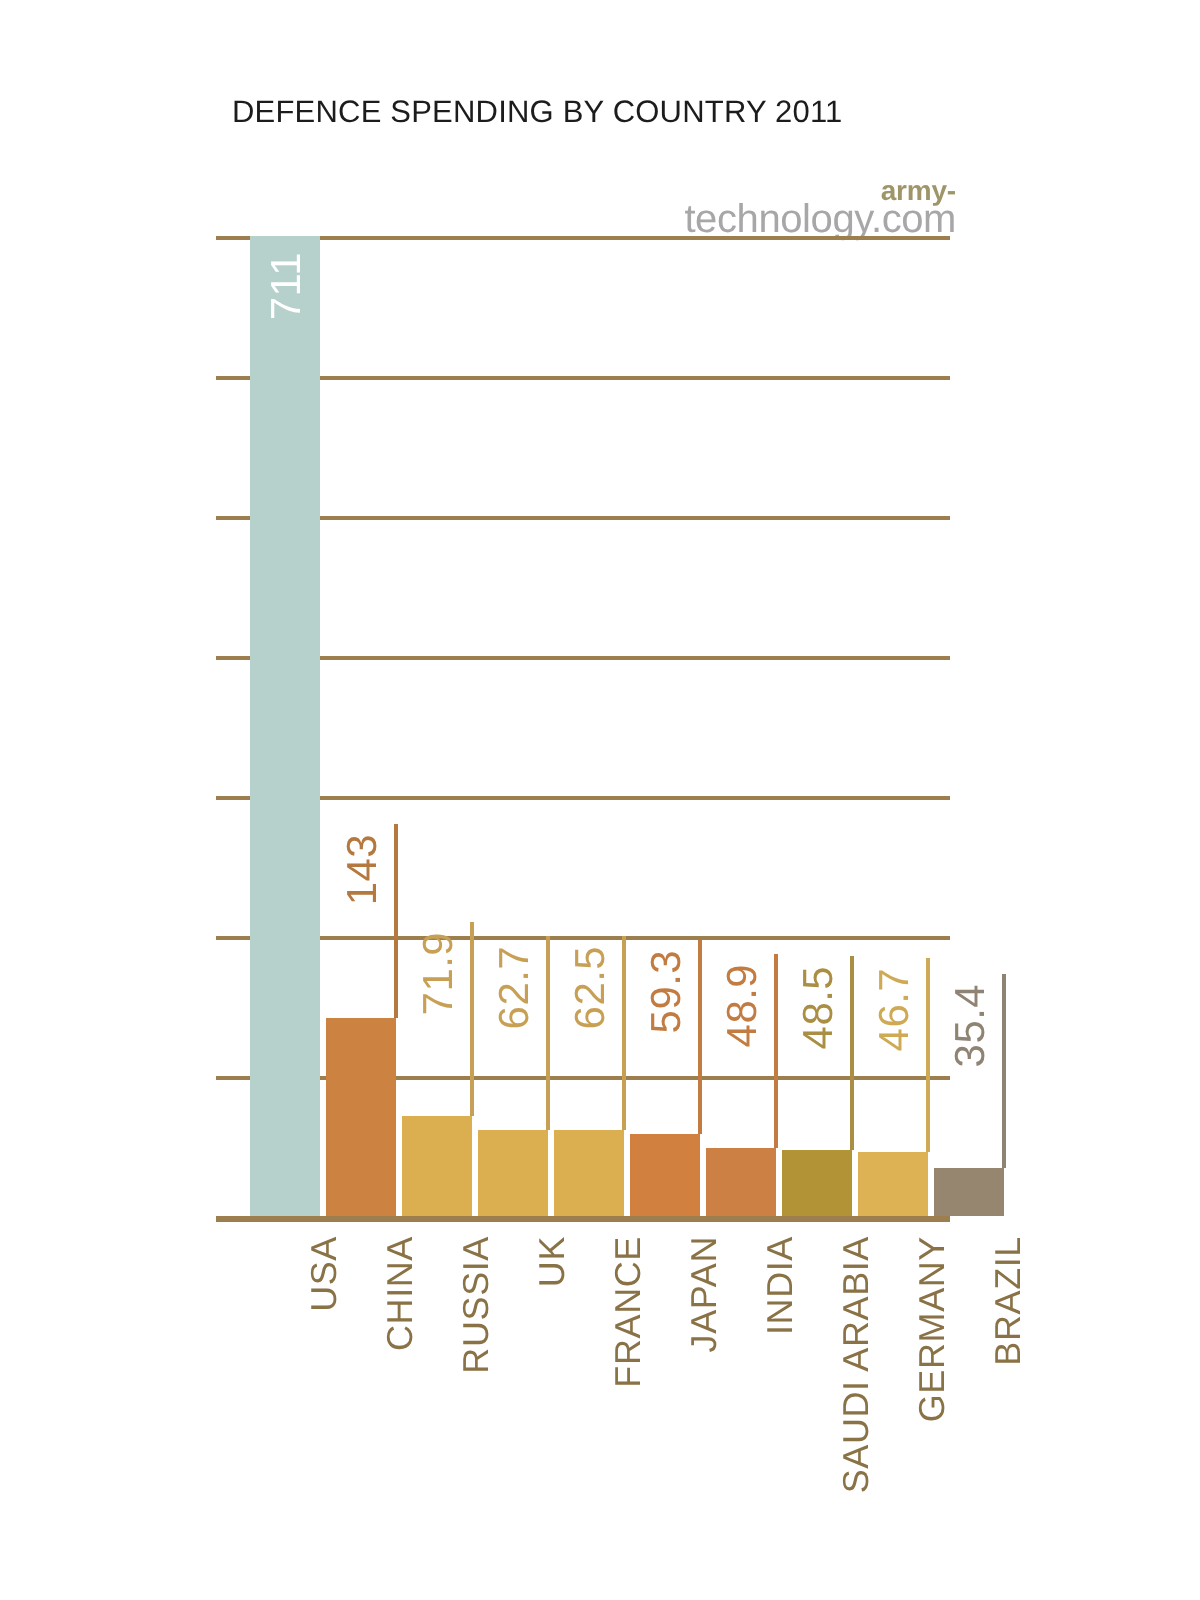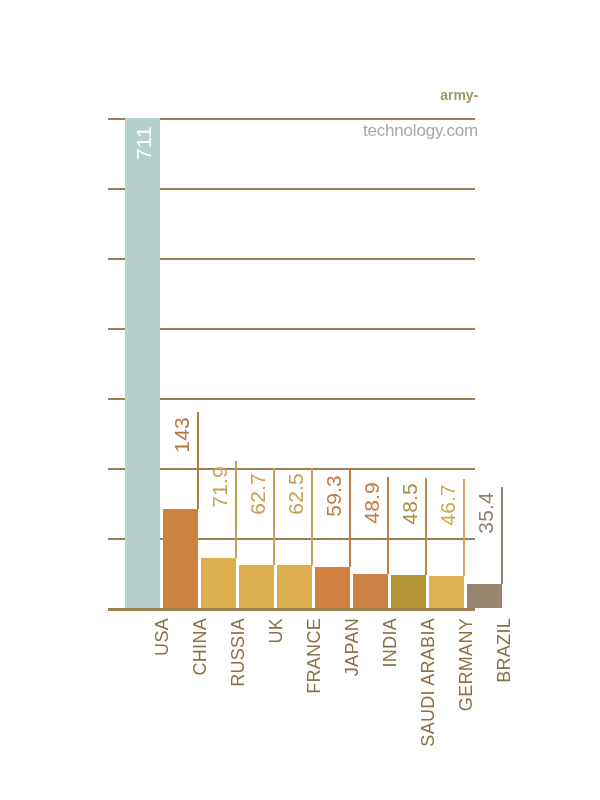--- a/index.html
+++ b/index.html
@@ -46,24 +46,23 @@
     text-align: right;
     line-height: 15px;
   }
   #logo-line1 {
     font-size: 14px;
     font-weight: bold;
     color: #9e9669;
     letter-spacing: -0.1px;
   }
   #logo-line2 {
-    font-size: 17px;
+    font-size: 20px;
     color: #a7a7a7;
     letter-spacing: -0.2px;
-    margin-top: 20px;
   }
 
   
   #plot {
     position: absolute;
     left: 108px;
     top: 110px;
     width: 370px;
     height: 505px;
   }
@@ -121,20 +120,21 @@
     color: #8a7247;
     white-space: nowrap;
     transform-origin: left top;
     transform: rotate(-90deg) translateX(-100%);
   }
 </style>
 </head>
 <body>
 
 <div id="title-block">
+  <div id="chart-title">DEFENCE SPENDING BY COUNTRY 2011</div>
 </div>
 
 <div id="logo">
   <div id="logo-line1">army-</div>
   <div id="logo-line2">technology.com</div>
 </div>
 
 <div id="plot">
   <div id="gridlines">
       <div class="gridline" style="top: 428px;"></div>

